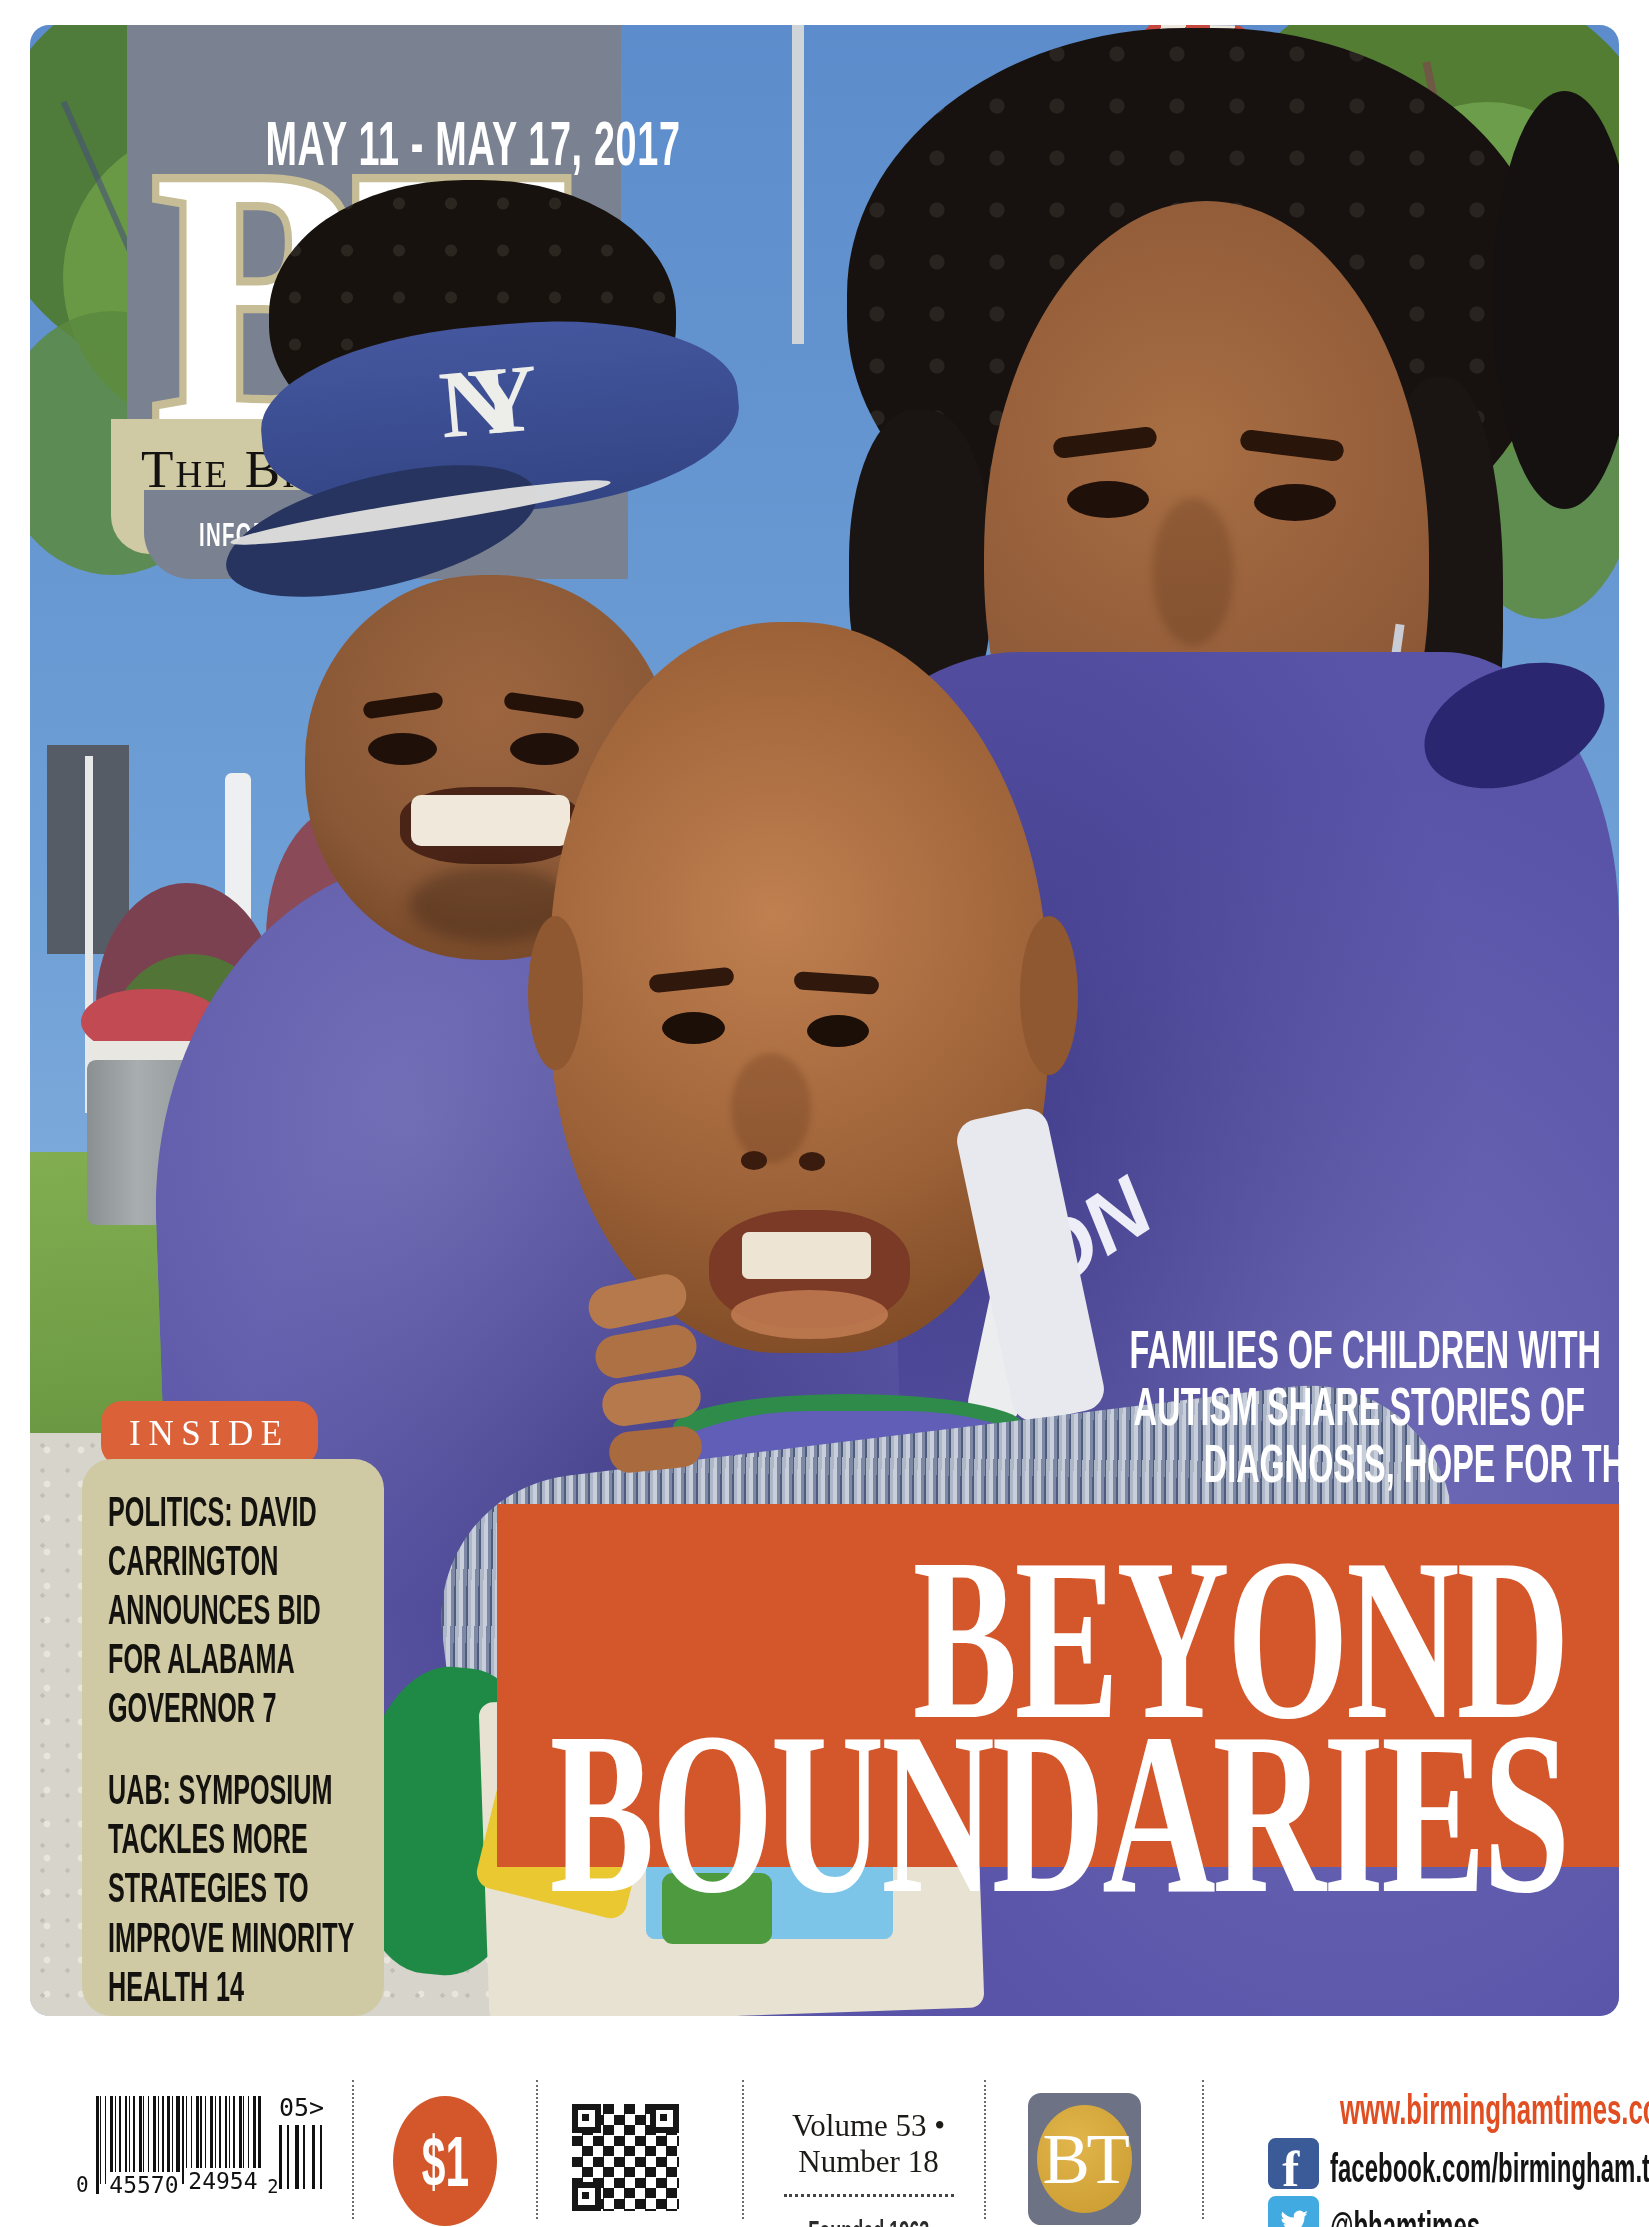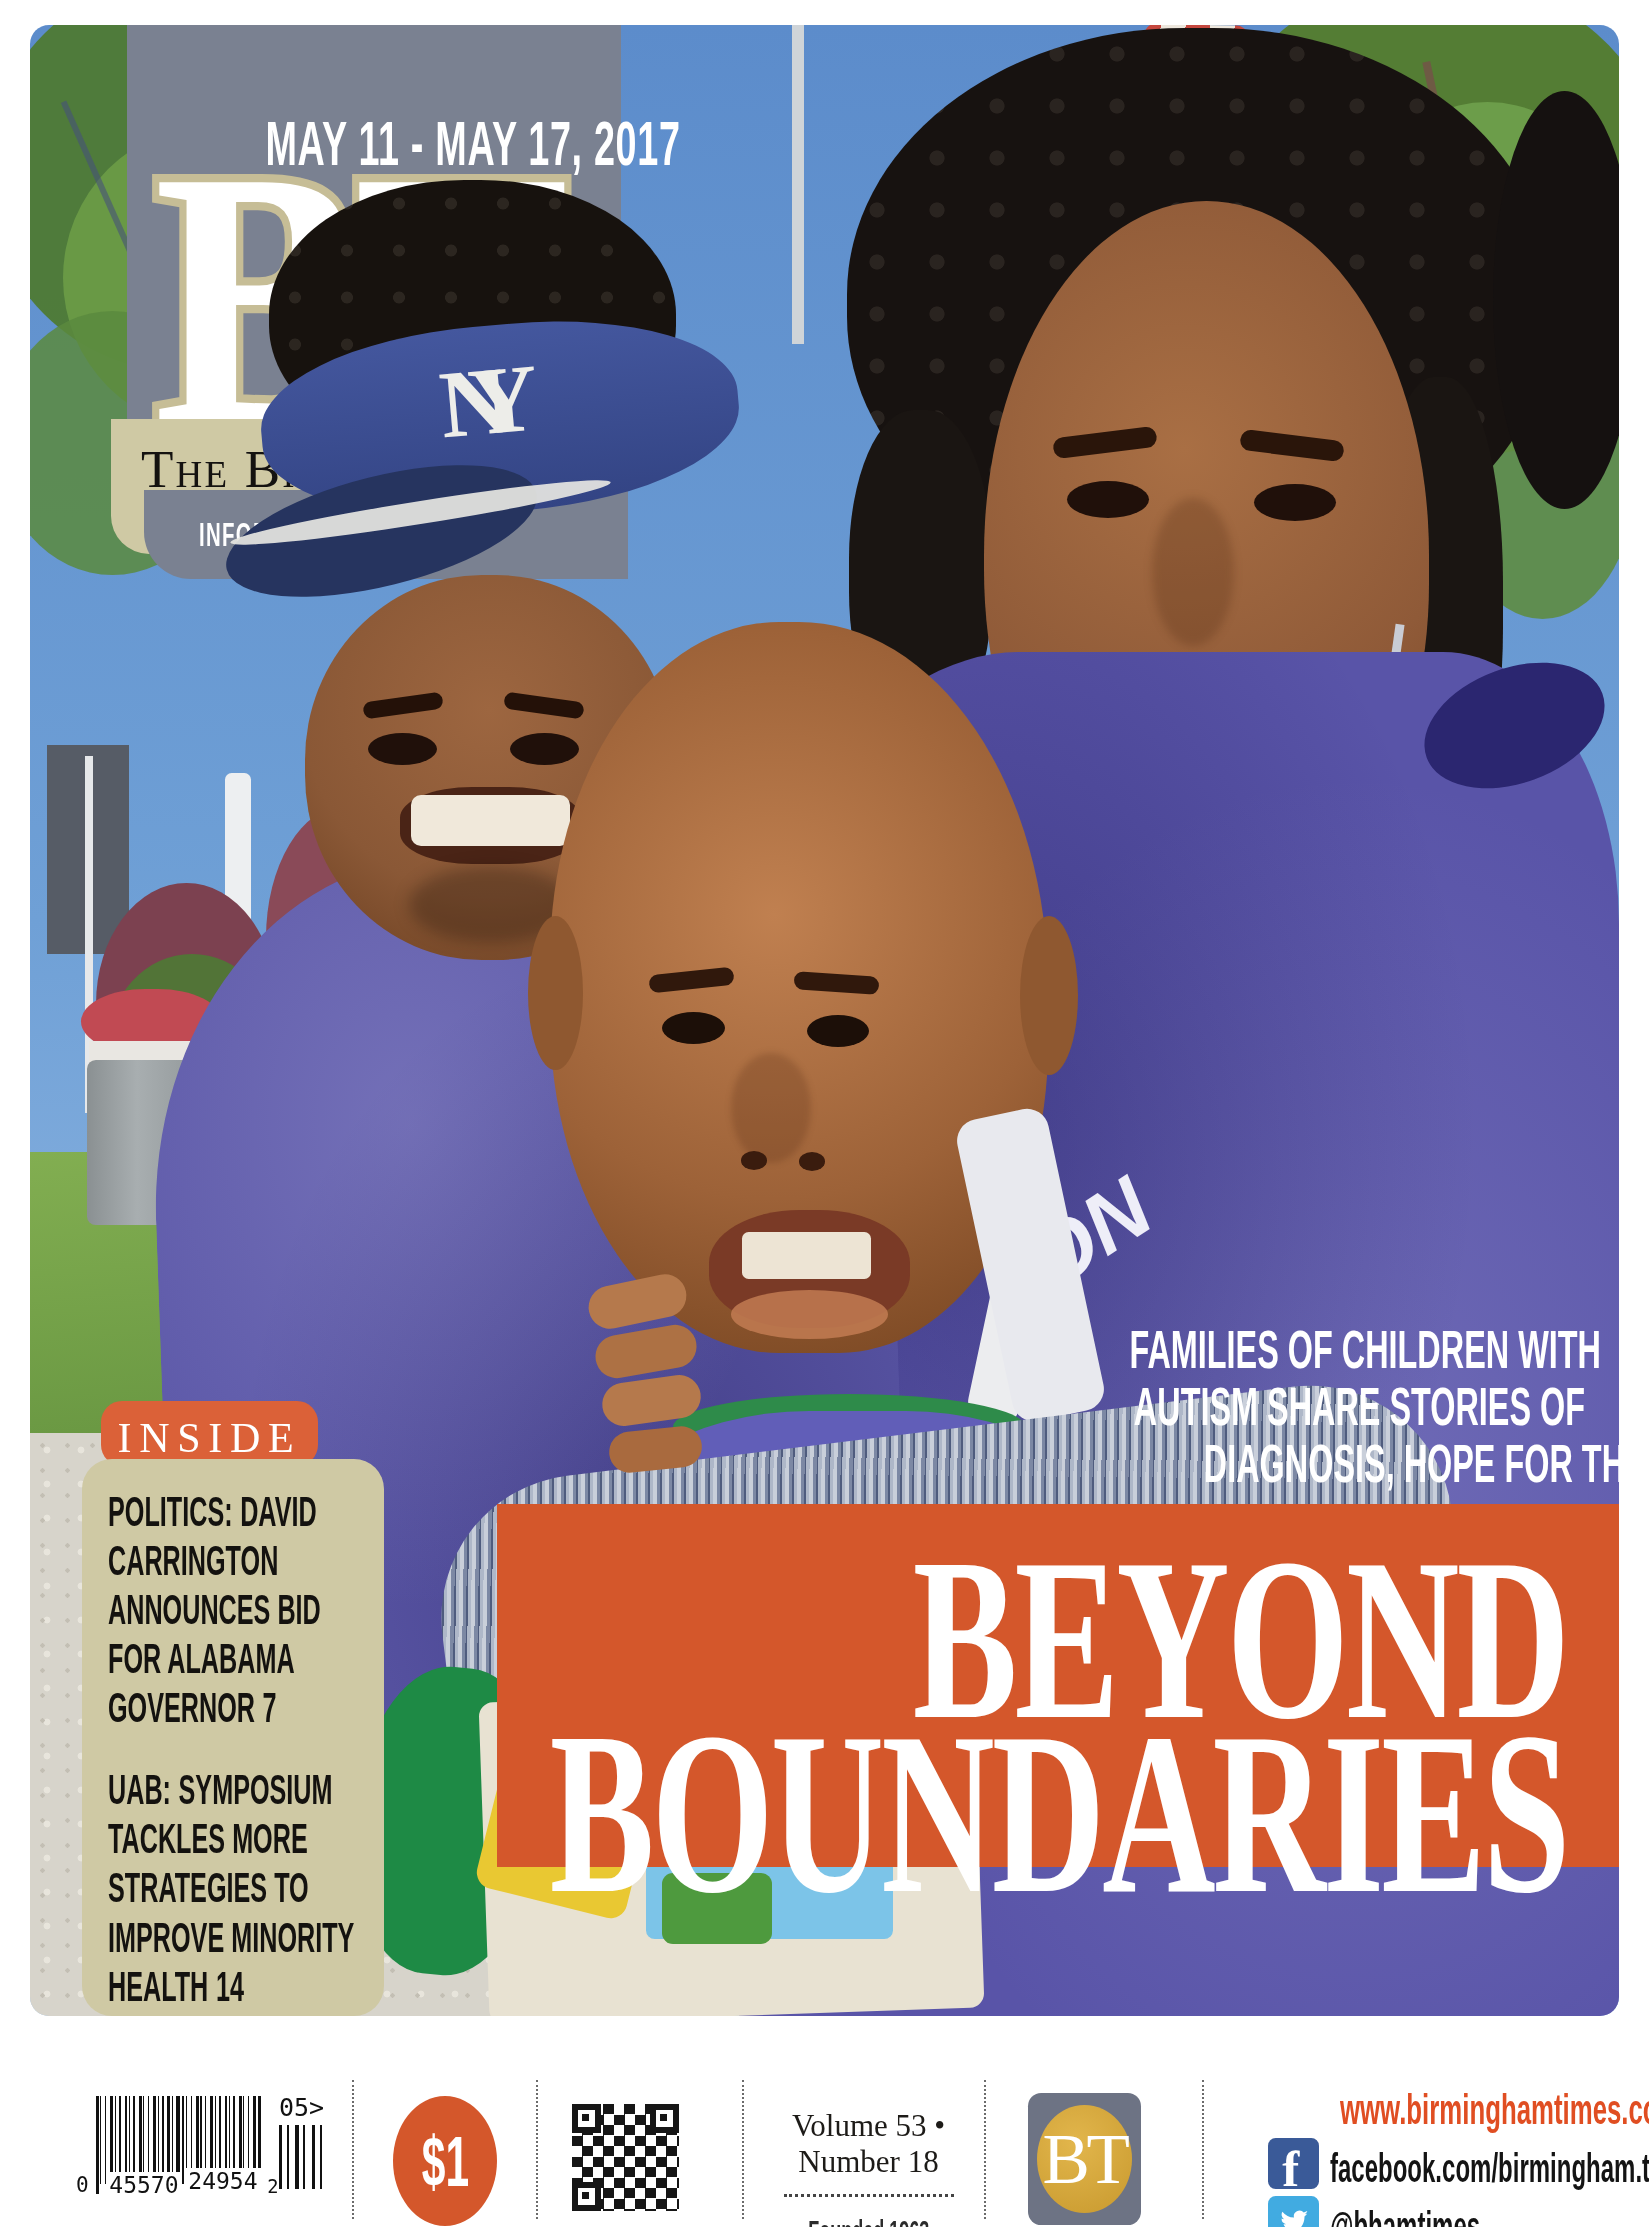--- a/index.html
+++ b/index.html
@@ -23,21 +23,21 @@
   .bt-layer { font-family:"Liberation Serif","DejaVu Serif",serif; font-weight:bold;
               font-size:366px; line-height:1; letter-spacing:-16.5px;
               transform:scaleX(.88); transform-origin:0 0; }
   .bt-back  { -webkit-text-stroke:16.5px #C6BD96; color:#C6BD96; }
   .bt-front { color:#ffffff; }
   .name-txt { font-family:"Liberation Serif","DejaVu Serif",serif; font-variant:small-caps;
               color:#141210; font-size:53px; letter-spacing:2.2px; }
   .tag-txt  { font-weight:bold; color:#fff; font-size:34px; letter-spacing:2.2px; }
 
   
-  .badge-txt { font-family:"Liberation Serif","DejaVu Serif",serif; color:#fff; font-size:42px;
+  .badge-txt { font-family:"Liberation Serif","DejaVu Serif",serif; color:#fff; font-size:35px;
                letter-spacing:7.7px; }
   .story { font-weight:bold; font-size:42px; line-height:1.17; color:#14120F; width:418px;
            transform:scaleX(.6); transform-origin:0 0; }
   .story span { font-weight:bold; }
   .st-sec { margin-right:.3em; }
   .st-page { margin-left:.3em; }
 
   
   .kl { text-align:right; font-weight:bold; color:#fff; font-size:54px; line-height:57px; }
   .bl { position:absolute; right:52px; font-family:"Liberation Serif","DejaVu Serif",serif;

